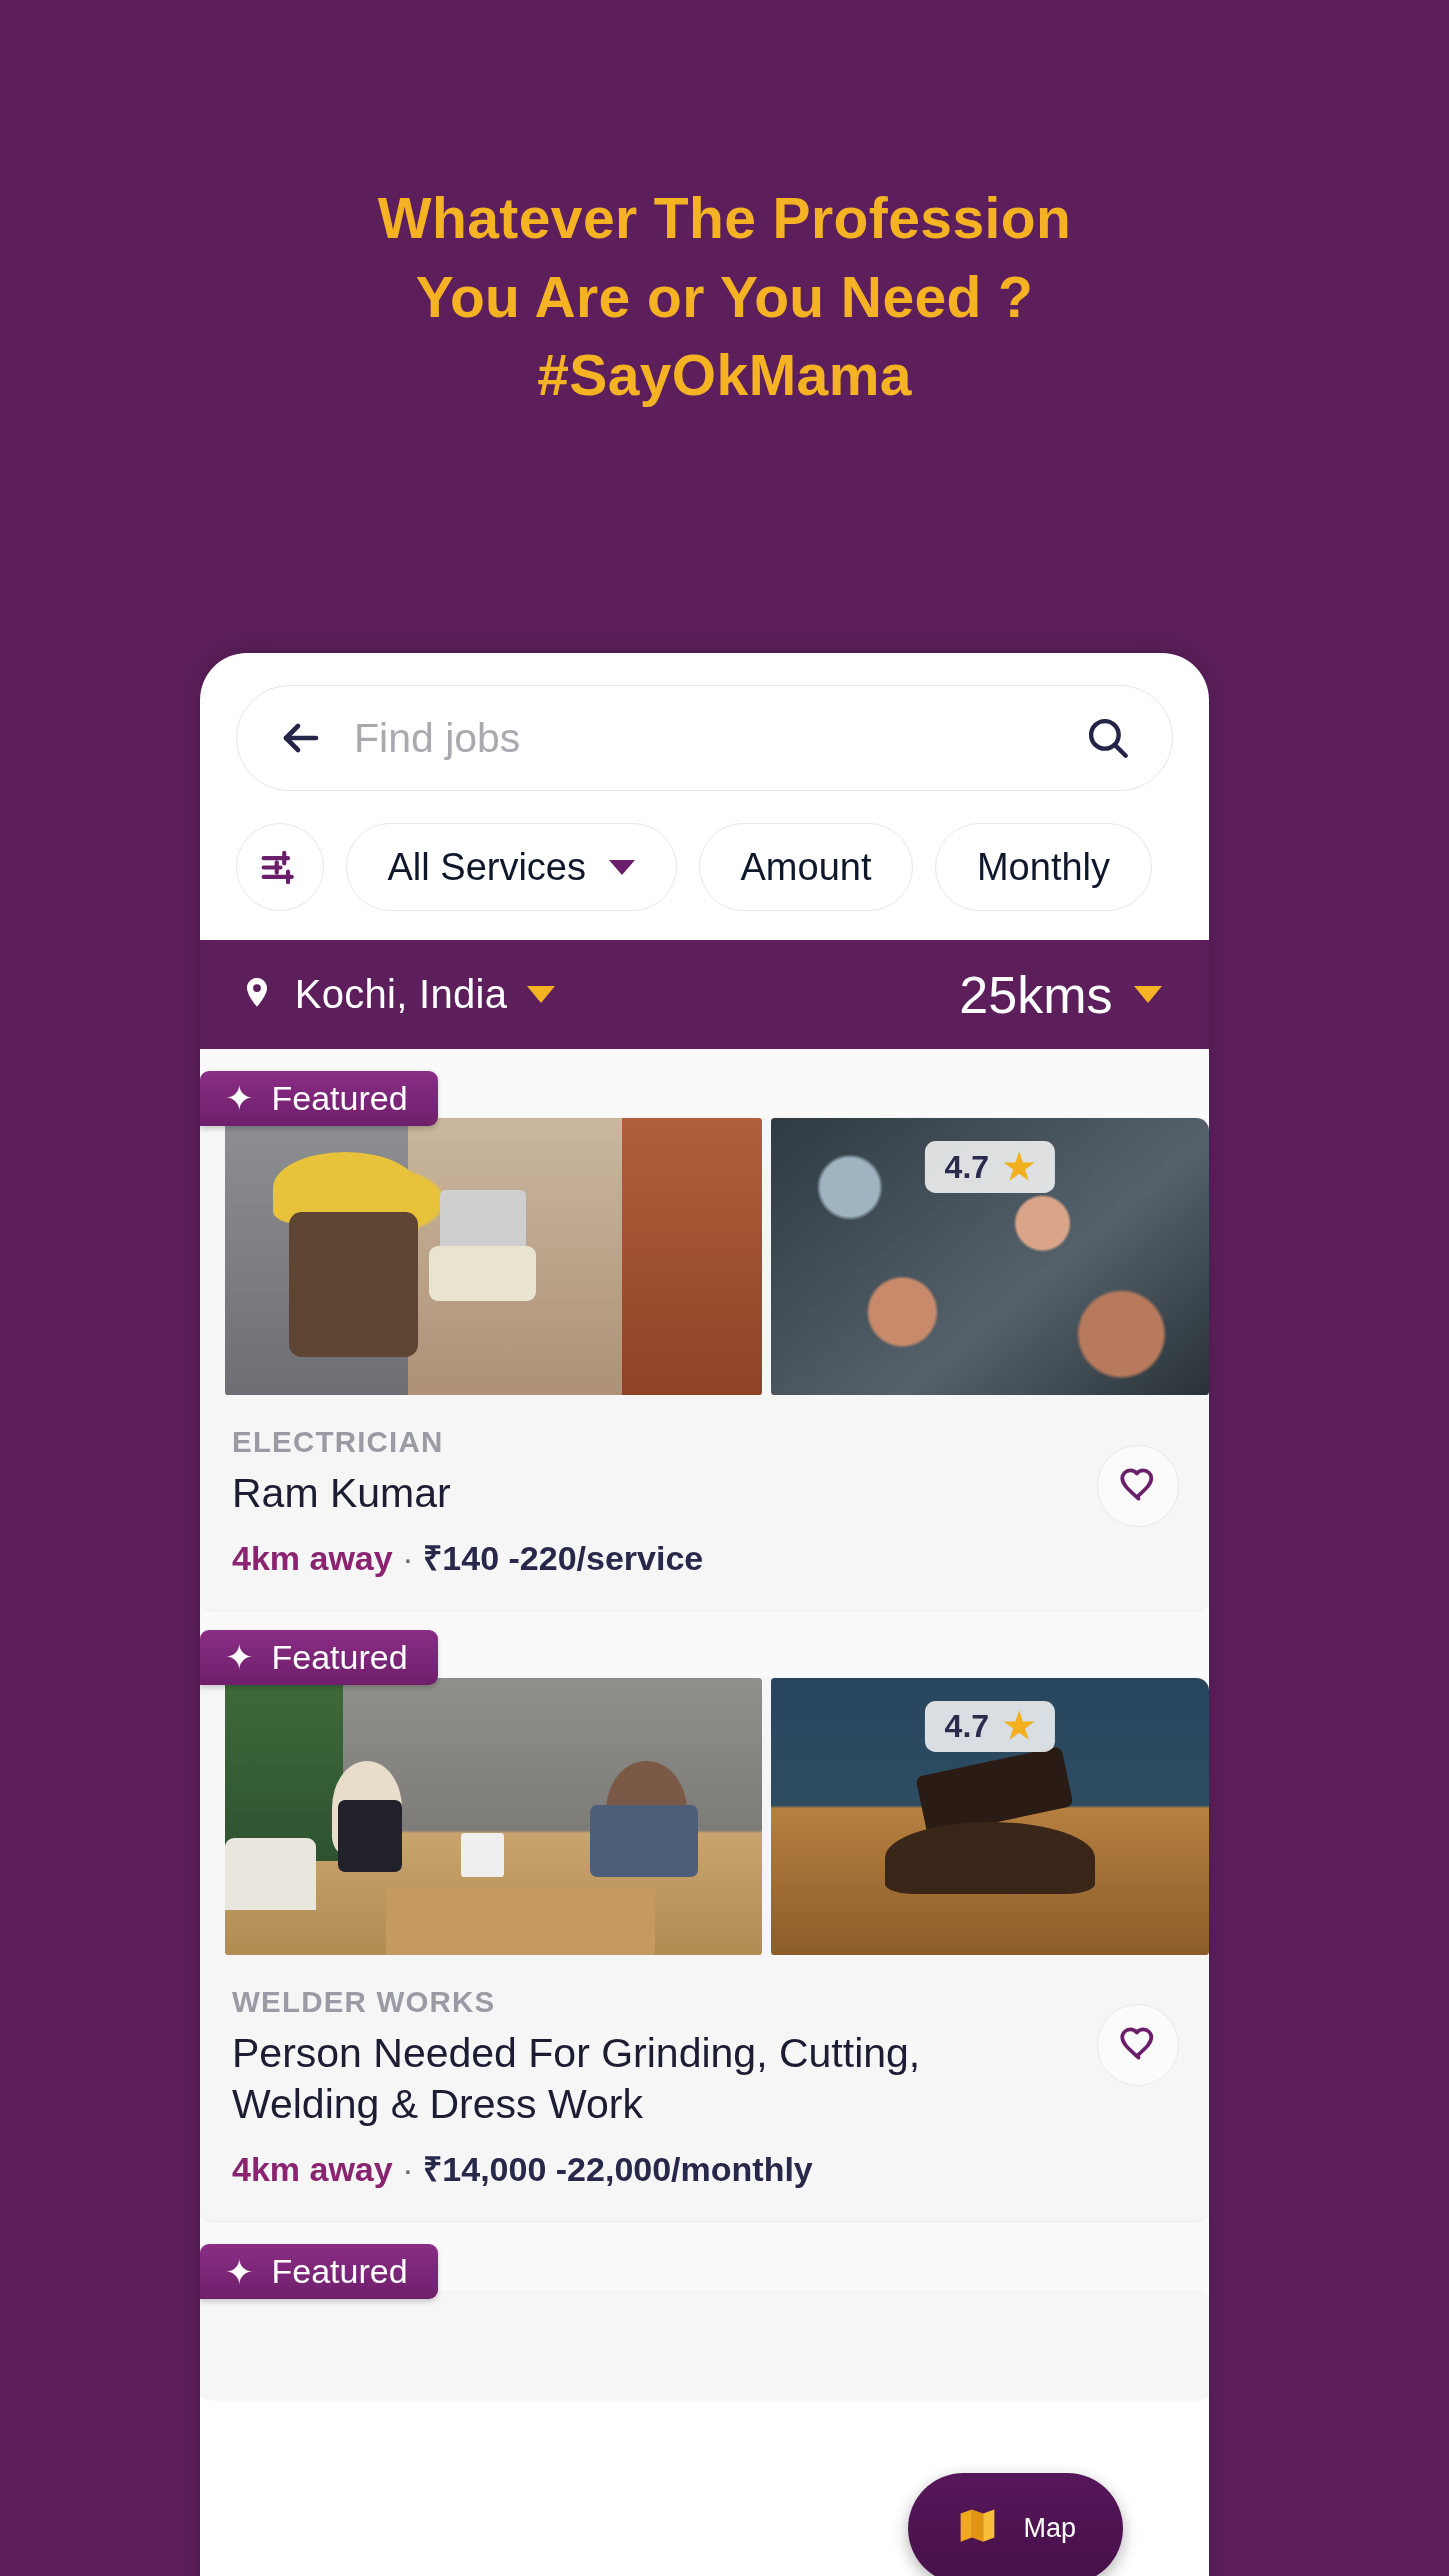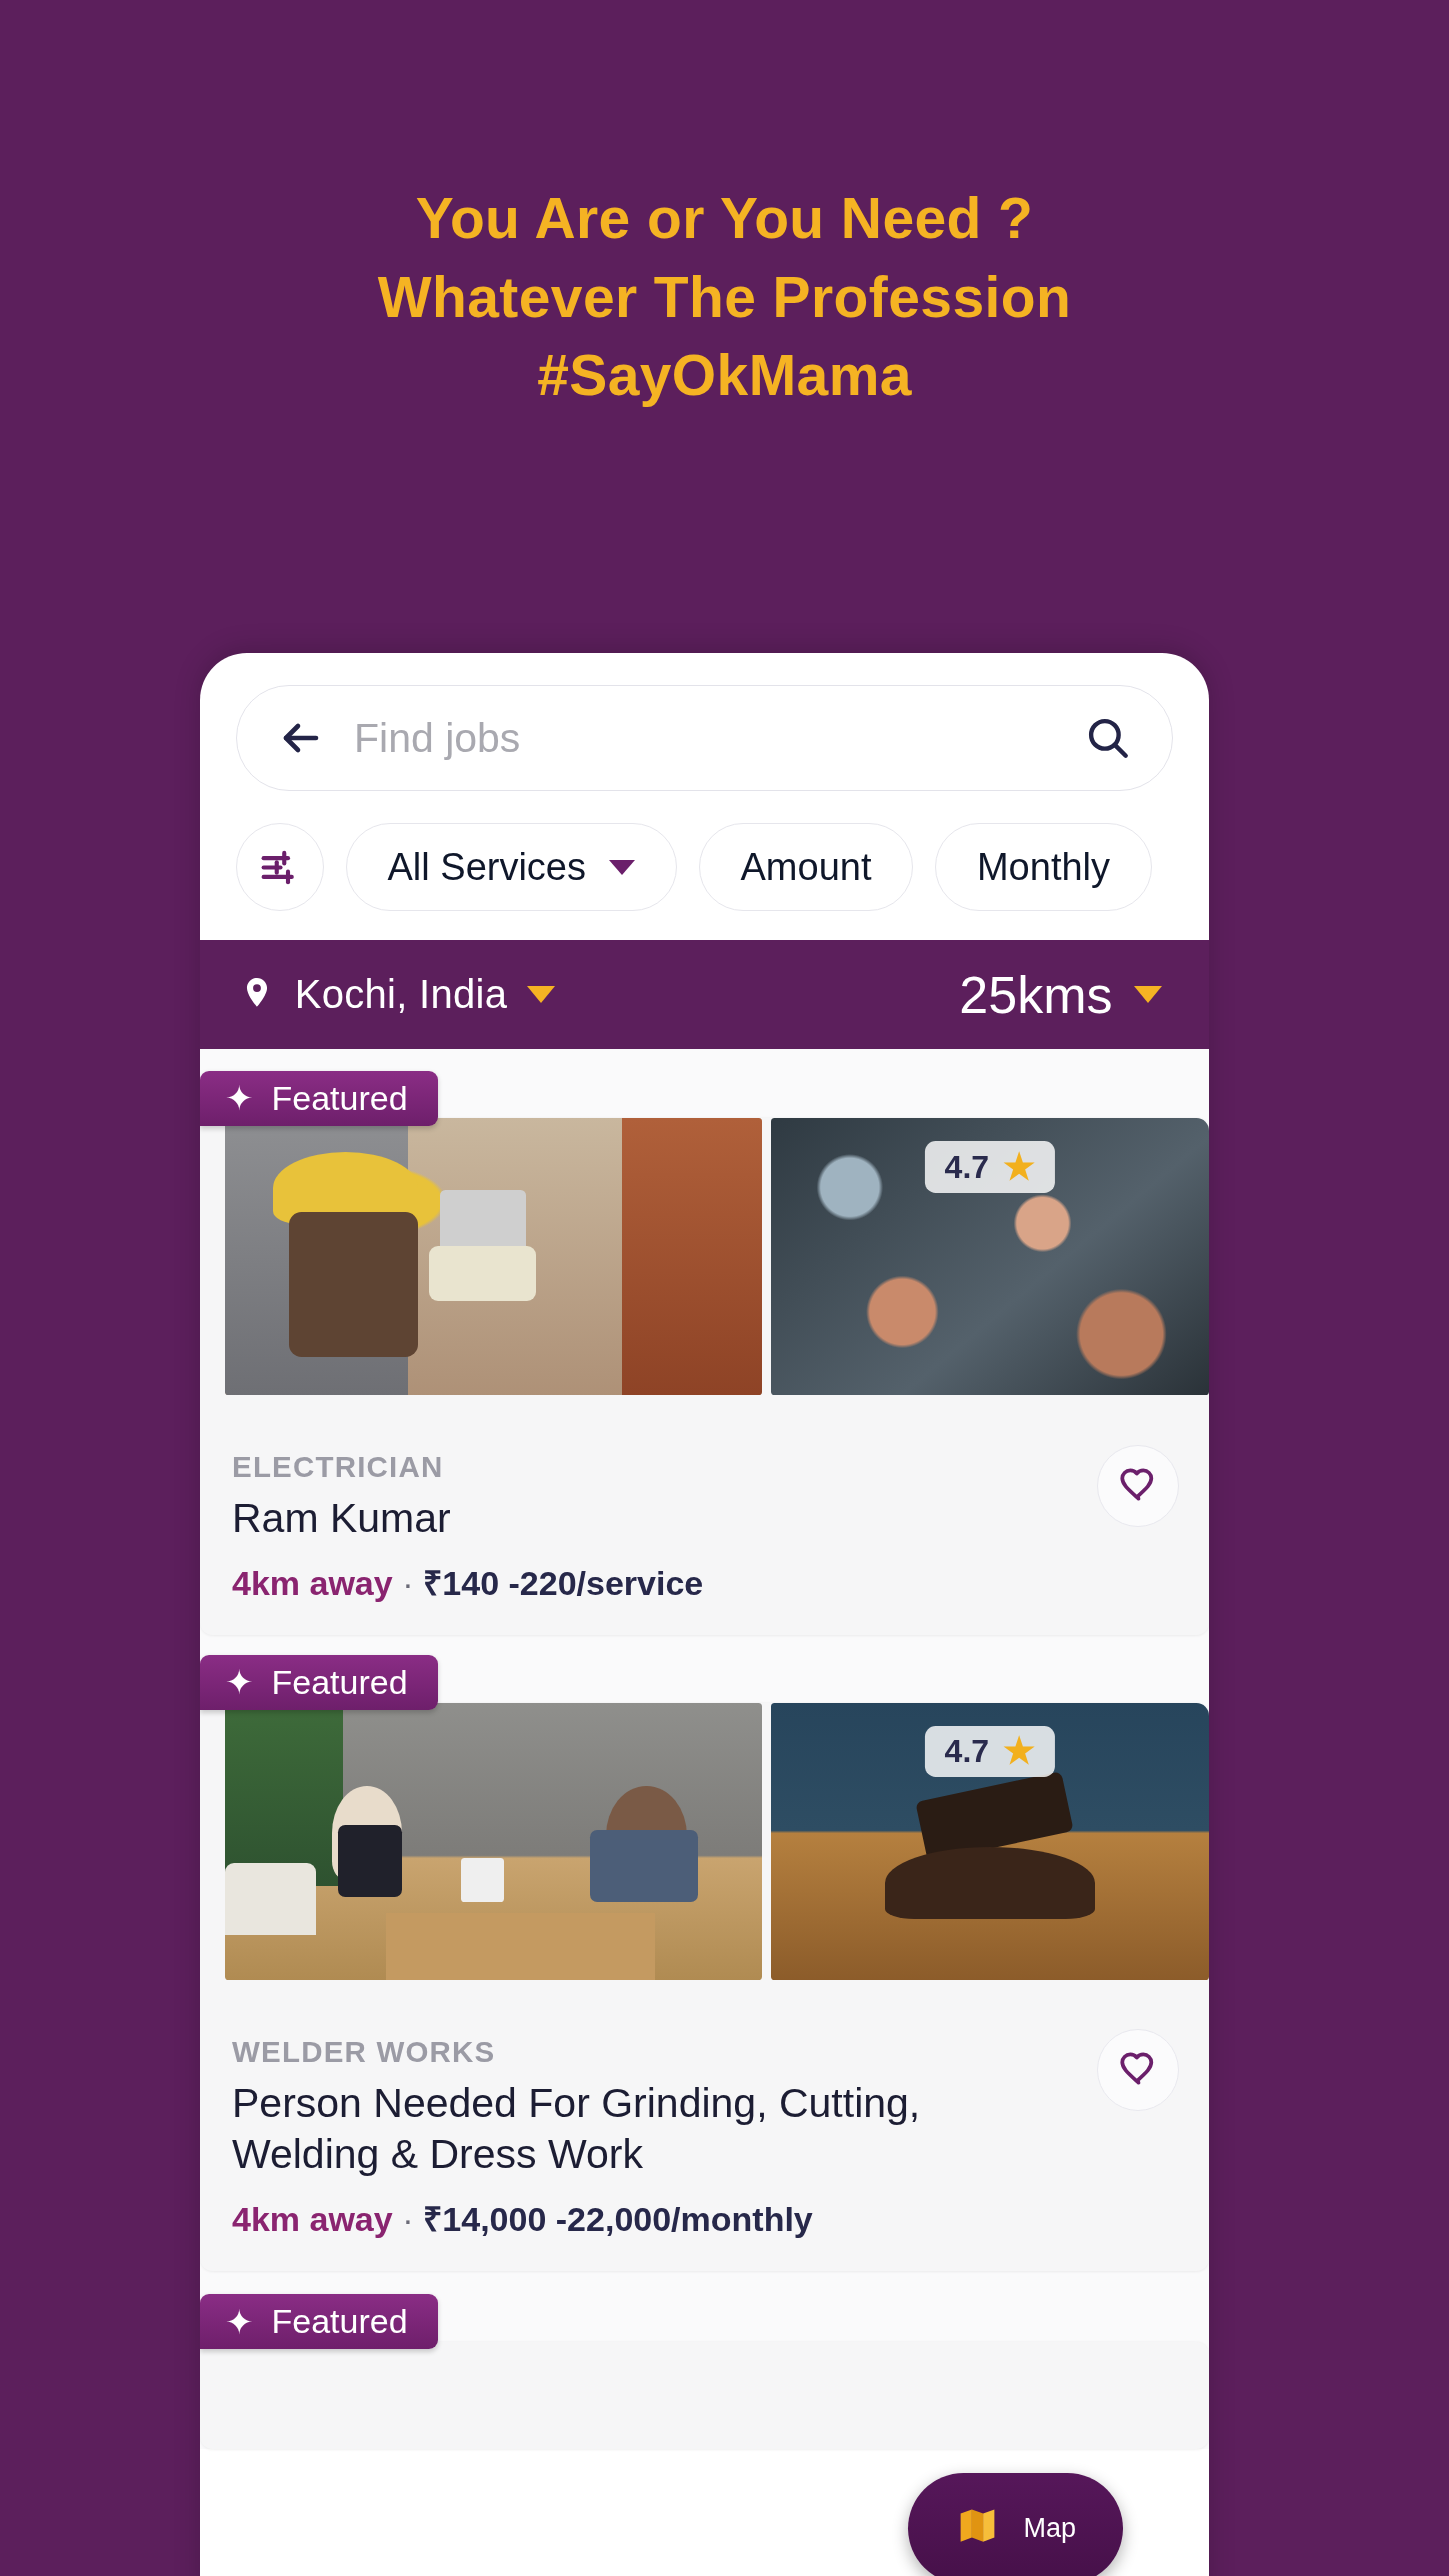--- a/index.html
+++ b/index.html
@@ -147,21 +147,21 @@
     top:23px; left:50%; transform:translateX(-50%);
     background:rgba(255,255,255,.82);
     border-radius:10.7px;
     padding:7.2px 19.7px;
     display:flex;align-items:center;gap:14px;
     font-size:32px;font-weight:600;color:#2A2B4D;
   }
   .star{ color:#F2B01E; font-size:36px; line-height:1;}
 
   .info{ display:flex; align-items:flex-start; padding:30px 30px 30px 32px; }
-  .info-main{ flex:1 1 auto;margin-top:25px; }
+  .info-main{ flex:1 1 auto; }
   .cat{ color:#9B9BA5; font-size:29.5px; font-weight:600; letter-spacing:1.2px; text-transform:uppercase; }
   .title{ color:#1C1D33; font-size:41px; font-weight:400; margin-top:9px; line-height:1.26; }
   .meta{ margin-top:14.3px; font-size:34px; }
   .dist{ color:#8A2470; font-weight:600; }
   .dot{ color:#6b6b78; }
   .price{ color:#27284A; font-weight:700; }
   .fav{
     flex:0 0 auto;
     width:82px;height:82px;
     border:1.8px solid #E8E8EE;
@@ -182,22 +182,22 @@
     display:flex;align-items:center;gap:23px;
     color:#fff;font-size:27px;font-weight:400;
     box-shadow:0 5.4px 16px rgba(0,0,0,.3);
     z-index:20;
   }
 </style>
 </head>
 <body>
 
 <div class="hero">
+  <div class="hero-line">Whatever The Profession</div>
   <div class="hero-line">You Are or You Need ?</div>
-  <div class="hero-line">Whatever The Profession</div>
   <div class="hero-line">#SayOkMama</div>
 </div>
 
 <div class="phone">
 
   <div class="search-wrap">
     <div class="search-bar">
       <span class="back-arrow">
         <svg width="48" height="48" viewBox="0 0 24 24" fill="none" stroke="#232447" stroke-width="2.3" stroke-linecap="round" stroke-linejoin="round">
           <line x1="20" y1="12" x2="5" y2="12"></line>

